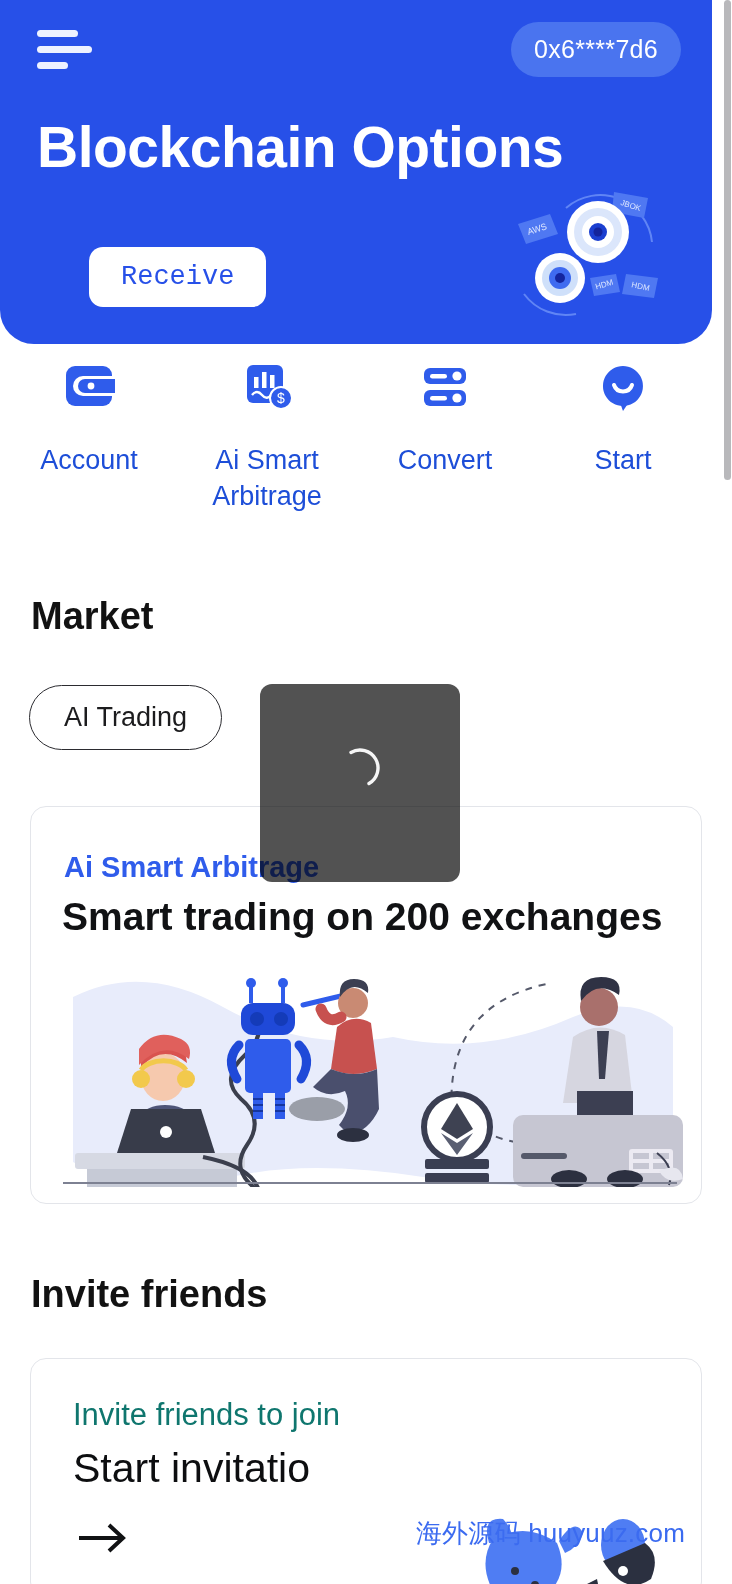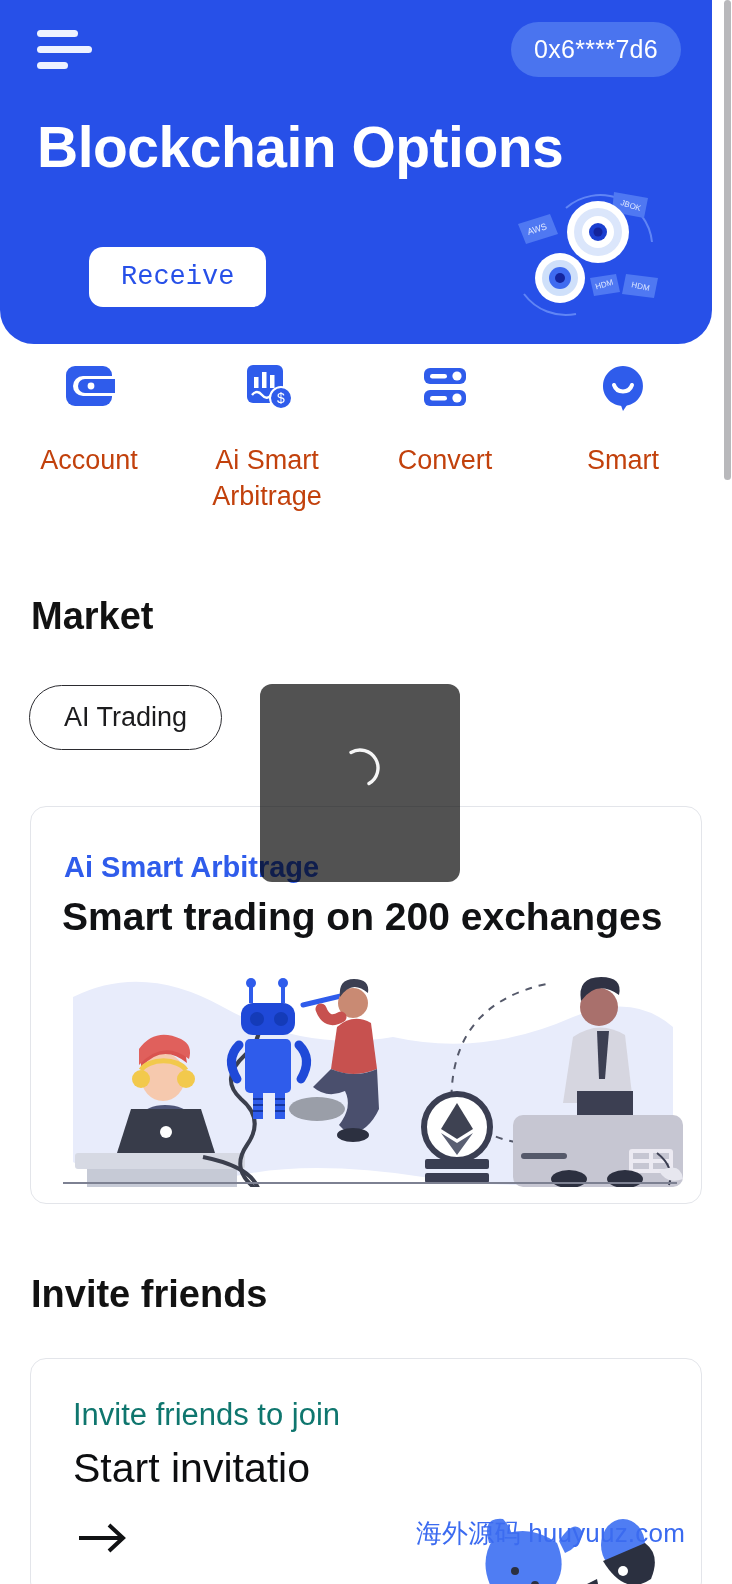--- a/index.html
+++ b/index.html
@@ -52,21 +52,21 @@
   
   .nav-row {
     position:absolute; top:360px; left:0; width:712px;
     display:flex;
   }
   .nav-item {
     flex:1; display:flex; flex-direction:column; align-items:center; cursor:pointer;
   }
   .nav-icon { width:52px; height:52px; margin-bottom:30px; }
   .nav-label {
-    font-size:27px; color:#c2410c; text-align:center; line-height:36px;
+    font-size:27px; color:#1d4ed8; text-align:center; line-height:36px;
     max-width:150px;
   }
 
   
   .sec-title { position:absolute; left:31px; font-size:38px; font-weight:bold; color:#121212; }
   #market-title { top:595px; }
   #invite-title { top:1273px; }
 
   
   .tabs { position:absolute; left:29px; top:685px; display:flex; gap:22px; }
@@ -195,21 +195,21 @@
       </svg>
       <div class="nav-label">Convert</div>
     </div>
 
     <div class="nav-item">
       <svg class="nav-icon" viewBox="0 0 52 52">
         <path d="M26 6 a20 20 0 1 1 -0.1 0 z" fill="#2f5ceb"></path>
         <path d="M22 40 l10 2 -6 9 z" fill="#2f5ceb"></path>
         <path d="M17 25 a9.5 9.5 0 0 0 18 0" stroke="#ffffff" stroke-width="4" fill="none" stroke-linecap="round"></path>
       </svg>
-      <div class="nav-label">Smart</div>
+      <div class="nav-label">Start</div>
     </div>
   </div>
 
   <div class="sec-title" id="market-title">Market</div>
 
   <div class="tabs">
     <div class="tab inactive">AI Trading</div>
   </div>
 
   <div class="card" id="arb-card">

